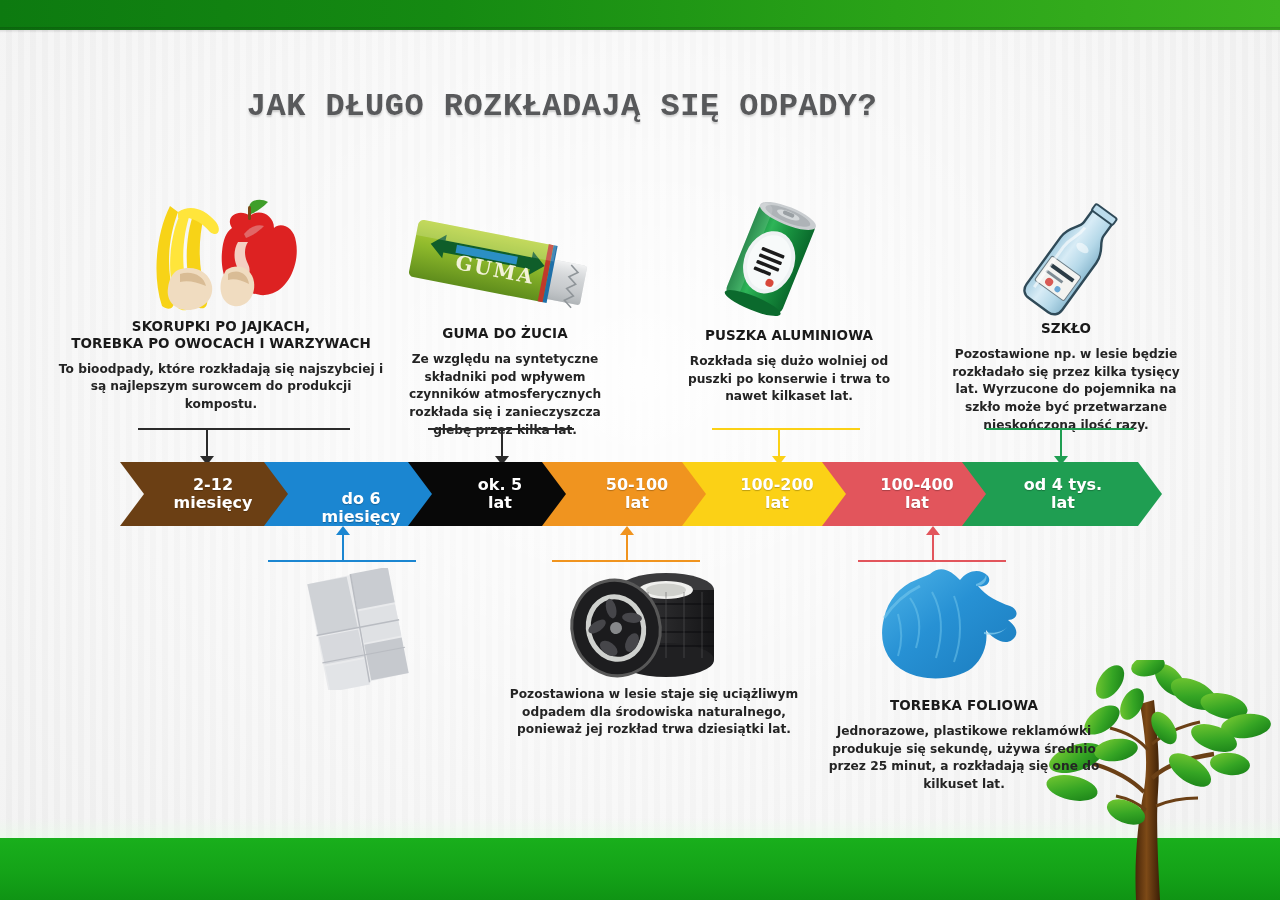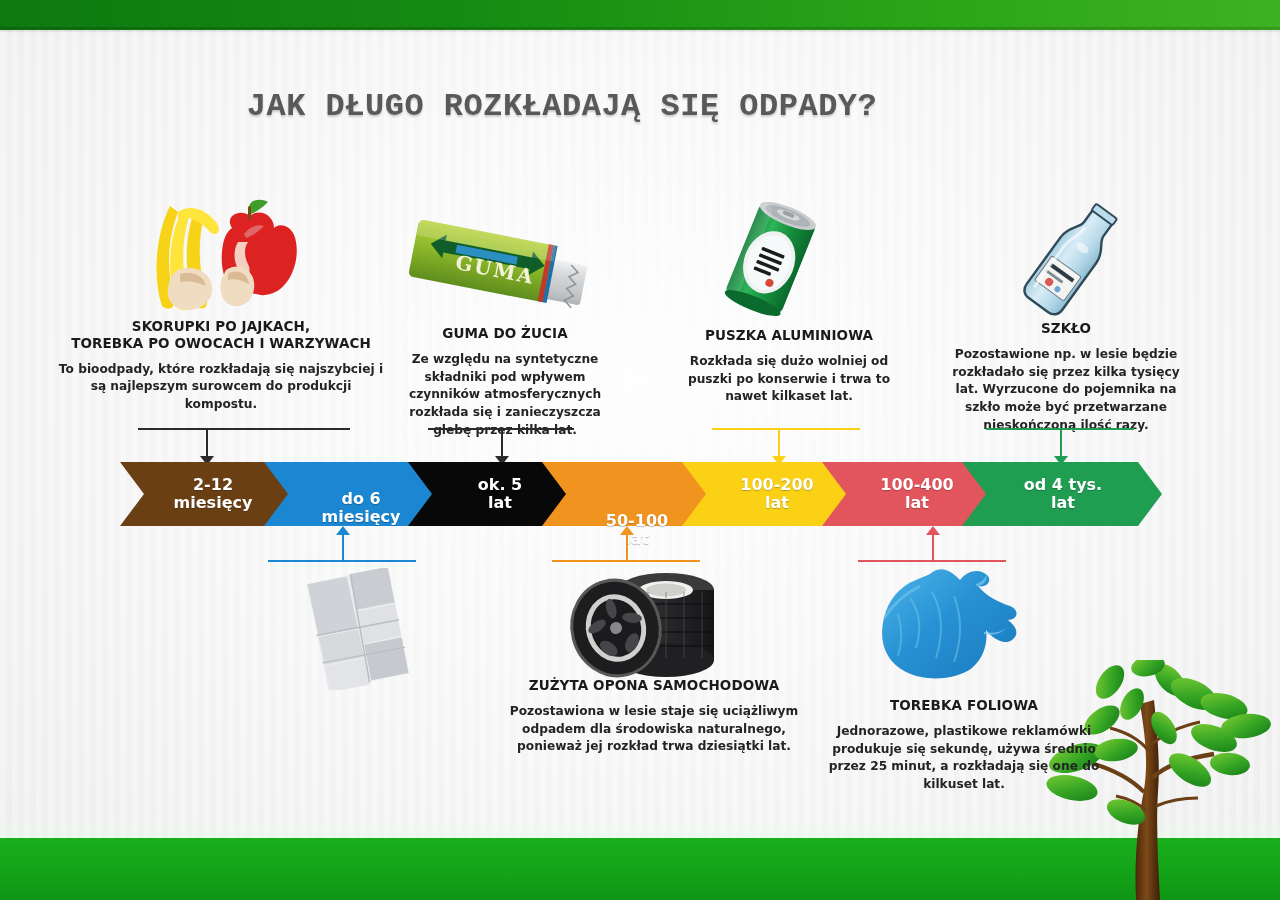--- a/index.html
+++ b/index.html
@@ -297,21 +297,21 @@
       <span>miesięcy</span>
     </div>
     <div class="seg" style="left:166px; width:150px;margin-top:14px;">
       <span>do 6</span>
       <span>miesięcy</span>
     </div>
     <div class="seg" style="left:310px; width:140px;">
       <span>ok. 5</span>
       <span>lat</span>
     </div>
-    <div class="seg" style="left:444px; width:146px;margin-top:36px;">
+    <div class="seg" style="left:444px; width:146px;">
       <span>50-100</span>
       <span>lat</span>
     </div>
     <div class="seg" style="left:584px; width:146px;">
       <span>100-200</span>
       <span>lat</span>
     </div>
     <div class="seg" style="left:724px; width:146px;">
       <span>100-400</span>
       <span>lat</span>
@@ -412,21 +412,20 @@
       <path d="M34 36 C44 50 46 66 40 86"></path>
       <path d="M56 30 C66 48 68 70 60 96"></path>
       <path d="M78 34 C86 54 86 78 78 100"></path>
       <path d="M22 52 C26 66 26 82 22 94"></path>
     </g>
     <path d="M8 56 C16 44 28 32 44 24" stroke="#7fcdf0" stroke-width="3" fill="none" opacity="0.5"></path>
   </svg>
 
 
   <div class="card" style="left:508px; top:677px; width:292px;">
-    <div class="hd">ZUŻYTA OPONA SAMOCHODOWA</div>
     <div class="bd">Pozostawiona w lesie staje się uciążliwym odpadem dla środowiska naturalnego, ponieważ jej rozkład trwa dziesiątki lat.</div>
   </div>
 
   <div class="card" style="left:828px; top:697px; width:272px;">
     <div class="hd">TOREBKA FOLIOWA</div>
     <div class="bd">Jednorazowe, plastikowe reklamówki produkuje się sekundę, używa średnio przez 25 minut, a rozkładają się one do kilkuset lat.</div>
   </div>
 
 </div>
 

